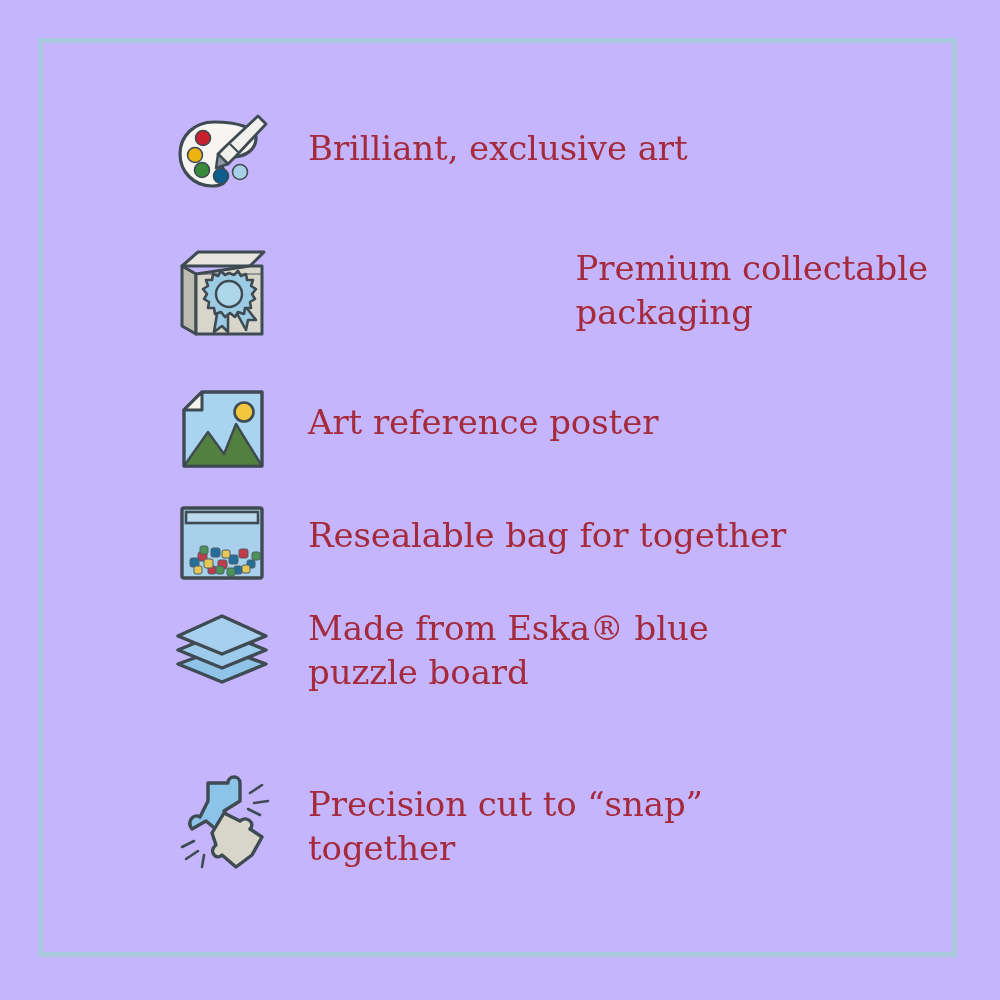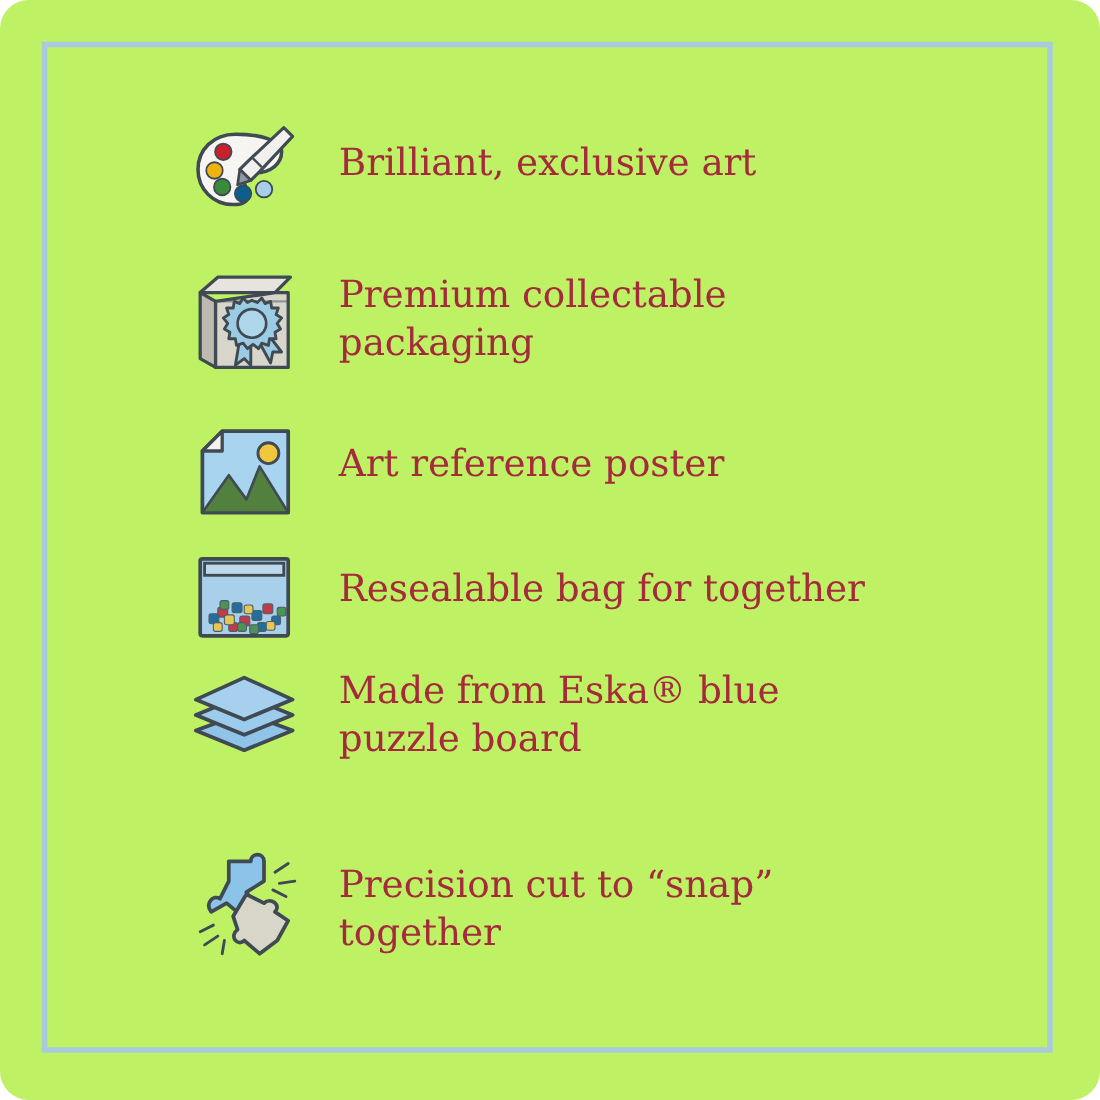--- a/index.html
+++ b/index.html
@@ -11,22 +11,21 @@
     width: 1000px;
     height: 1000px;
     font-family: "DejaVu Serif", "Liberation Serif", serif;
     overflow: hidden;
   }
 
   #canvas {
     position: relative;
     width: 1000px;
     height: 1000px;
-    background: #bef264;
-    border-radius: 26px;
+    background: #c4b5fd;
   }
 
   
   #frame {
     position: absolute;
     left: 38px;
     top: 38px;
     width: 919px;
     height: 919px;
     border: 5px solid #a9c9dd;
@@ -70,21 +69,21 @@
     font-family: "DejaVu Serif", "Liberation Serif", serif;
     font-size: 34px;
     line-height: 1.30;
     letter-spacing: -0.1px;
     padding-top: 6px;
     white-space: pre-line;
   }
 
   
   #row-0 { top: 108px; }
-  #row-1 { top: 240px; }
+  #row-1 { top: 240px; justify-content: space-between; }
   #row-2 { top: 382px; }
   #row-3 { top: 495px; }
   #row-4 { top: 600px; }
   #row-5 { top: 776px; }
 
   #row-0 .feature-text { padding-top: 18px; }
   #row-1 .feature-text { padding-top: 6px; }
   #row-2 .feature-text { padding-top: 18px; }
   #row-3 .feature-text { padding-top: 18px; }
   #row-4 .feature-text { padding-top: 6px; }

